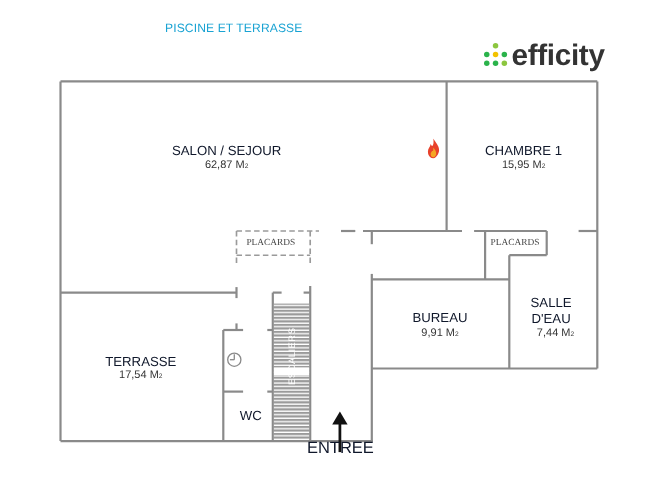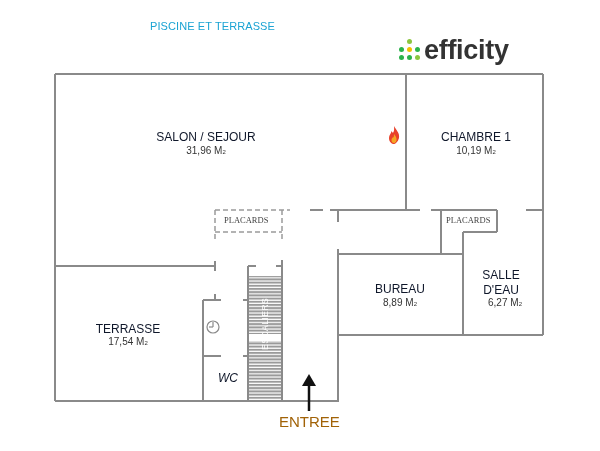--- a/index.html
+++ b/index.html
@@ -1,28 +1,28 @@
 <!DOCTYPE html>
 <html><head>
   <meta charset="utf-8">
   <style>
     html, body { margin: 0; padding: 0; background: #ffffff; }
     body { width: 600px; height: 451px; position: relative; overflow: hidden;
            font-family: "Liberation Sans", sans-serif; }
     svg { position: absolute; left: 0; top: 0; }
     .title { position: absolute; left: 150px; top: 20px; font-size: 11px; color: #1aa3d3; letter-spacing: 0.1px; }
-    .logo { position: absolute; left: 399px; top: 34px; height: 32px; display: flex; align-items: center; justify-content: flex-end; }
+    .logo { position: absolute; left: 440px; top: 34px; height: 32px; display: flex; align-items: center; justify-content: flex-end; }
     .logo-dots { width: 22px; height: 22px; position: relative; margin-right: 3px; }
     .logo-dots span { position: absolute; width: 5px; height: 5px; border-radius: 50%; }
     .logo-text { font-size: 27px; font-weight: bold; color: #333333; letter-spacing: -0.3px; line-height: 1; }
     .room-label { position: absolute; text-align: center; color: #0f172a; font-size: 12px; line-height: 15px; }
     .room-area { position: absolute; text-align: center; color: #333333; font-size: 10px; }
     .room-area sub { font-size: 6px; vertical-align: baseline; }
     .placard { position: absolute; font-size: 8.5px; color: #444; font-family: Liberation Serif, serif; }
-    .entree { position: absolute; left: 279px; top: 413px; font-size: 15px; color: #a16207; text-align: center; }
+    .entree { position: absolute; left: 279px; top: 399px; font-size: 15px; color: #0f172a; text-align: center; }
     .stair-text { position: absolute; font-size: 8.5px; color: #ffffff; transform: rotate(-90deg); transform-origin: center; letter-spacing: 0.5px; }
     .fire { position: absolute; left: 388px; top: 126px; width: 12px; height: 18px; }
   </style>
 </head>
 <body>
 
 <div class="title">PISCINE ET TERRASSE</div>
 
 <div class="logo">
   <div class="logo-dots">
@@ -106,37 +106,37 @@
     <polygon points="302,386 309,374 316,386" fill="#111"></polygon>
   </g>
 </svg>
 
 <svg class="fire" viewBox="0 0 12 18">
   <path d="M6 0 C 8 4, 12 7, 11 12 C 10 16, 7 18, 6 18 C 4 18, 1 16, 1 12 C 1 9, 3 8, 3.5 5 C 4.5 7, 5 7, 5.5 6 C 6.5 4, 6 2, 6 0 Z" fill="#e8412b"></path>
   <path d="M6 8 C 7.5 10, 9 12, 8.5 14.5 C 8 16.5, 6.5 17, 6 17 C 4.5 17, 3.5 16, 3.5 14 C 3.5 12.5, 4.5 12, 5 11 C 5.5 12, 6 11, 6 8 Z" fill="#f5a623"></path>
 </svg>
 
 <div class="room-label" style="left:136px;top:130px;width:140px;">SALON / SEJOUR</div>
-<div class="room-area" style="left:136px;top:145px;width:140px;"><span>31,96</span> <span>M</span><sub>2</sub></div>
+<div class="room-area" style="left:136px;top:145px;width:140px;"><span>62,87</span> <span>M</span><sub>2</sub></div>
 
 <div class="room-label" style="left:426px;top:130px;width:100px;">CHAMBRE 1</div>
-<div class="room-area" style="left:426px;top:145px;width:100px;"><span>10,19</span> <span>M</span><sub>2</sub></div>
+<div class="room-area" style="left:426px;top:145px;width:100px;"><span>15,95</span> <span>M</span><sub>2</sub></div>
 
 <div class="room-label" style="left:88px;top:322px;width:80px;">TERRASSE</div>
 <div class="room-area" style="left:88px;top:336px;width:80px;"><span>17,54</span> <span>M</span><sub>2</sub></div>
 
 <div class="room-label" style="left:350px;top:282px;width:100px;">BUREAU</div>
-<div class="room-area" style="left:350px;top:297px;width:100px;"><span>8,89</span> <span>M</span><sub>2</sub></div>
+<div class="room-area" style="left:350px;top:297px;width:100px;"><span>9,91</span> <span>M</span><sub>2</sub></div>
 
 <div class="room-label" style="left:470px;top:268px;width:62px;">
   <div>SALLE</div>
   <div>D'EAU</div>
 </div>
-<div class="room-area" style="left:474px;top:297px;width:62px;"><span>6,27</span> <span>M</span><sub>2</sub></div>
+<div class="room-area" style="left:474px;top:297px;width:62px;"><span>7,44</span> <span>M</span><sub>2</sub></div>
 
-<div class="room-label" style="left:210px;top:371px;width:36px;font-style:italic;">WC</div>
+<div class="room-label" style="left:210px;top:371px;width:36px;">WC</div>
 
 <div class="placard" style="left:224px;top:215px;">PLACARDS</div>
 <div class="placard" style="left:446px;top:215px;">PLACARDS</div>
 
 <div class="stair-text" style="left:242px;top:322px;width:46px;text-align:center;">ESCALIERS</div>
 
 <div class="entree">ENTREE</div>
 
 </body></html>

